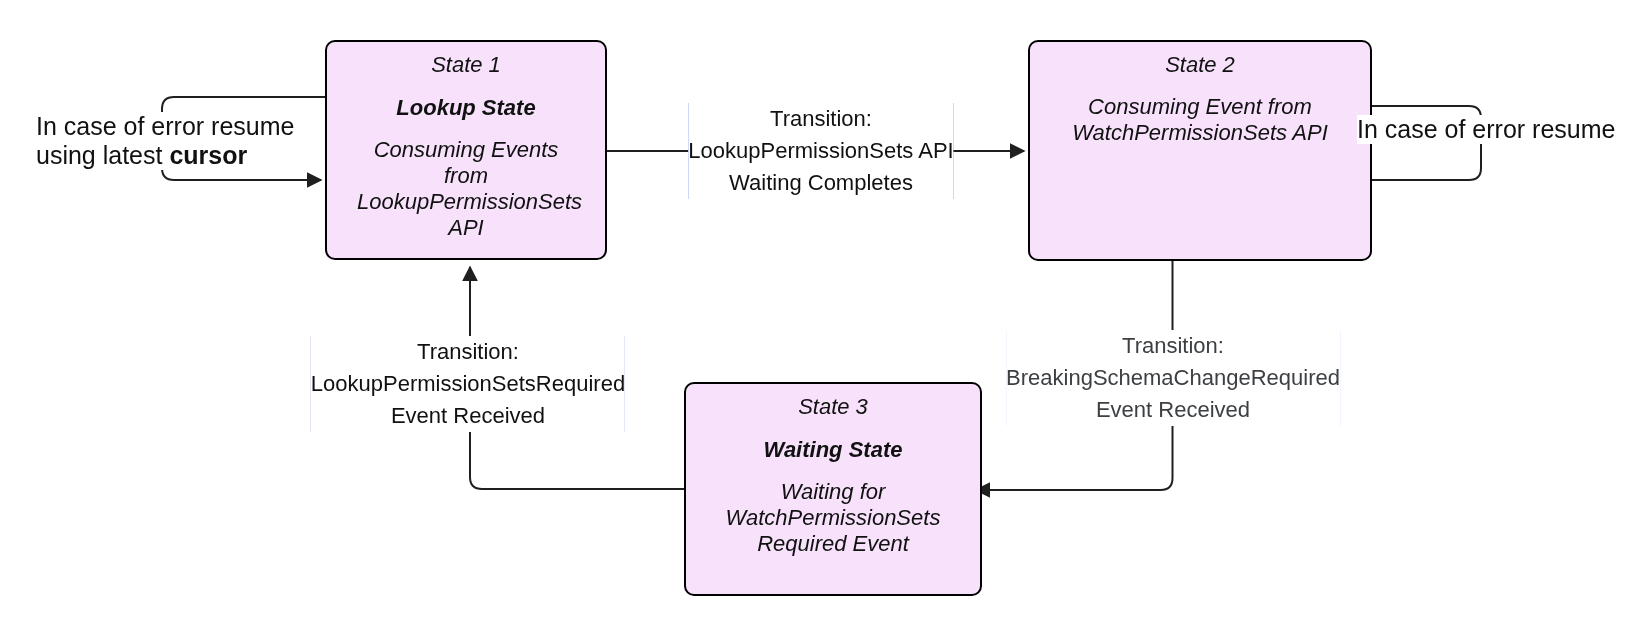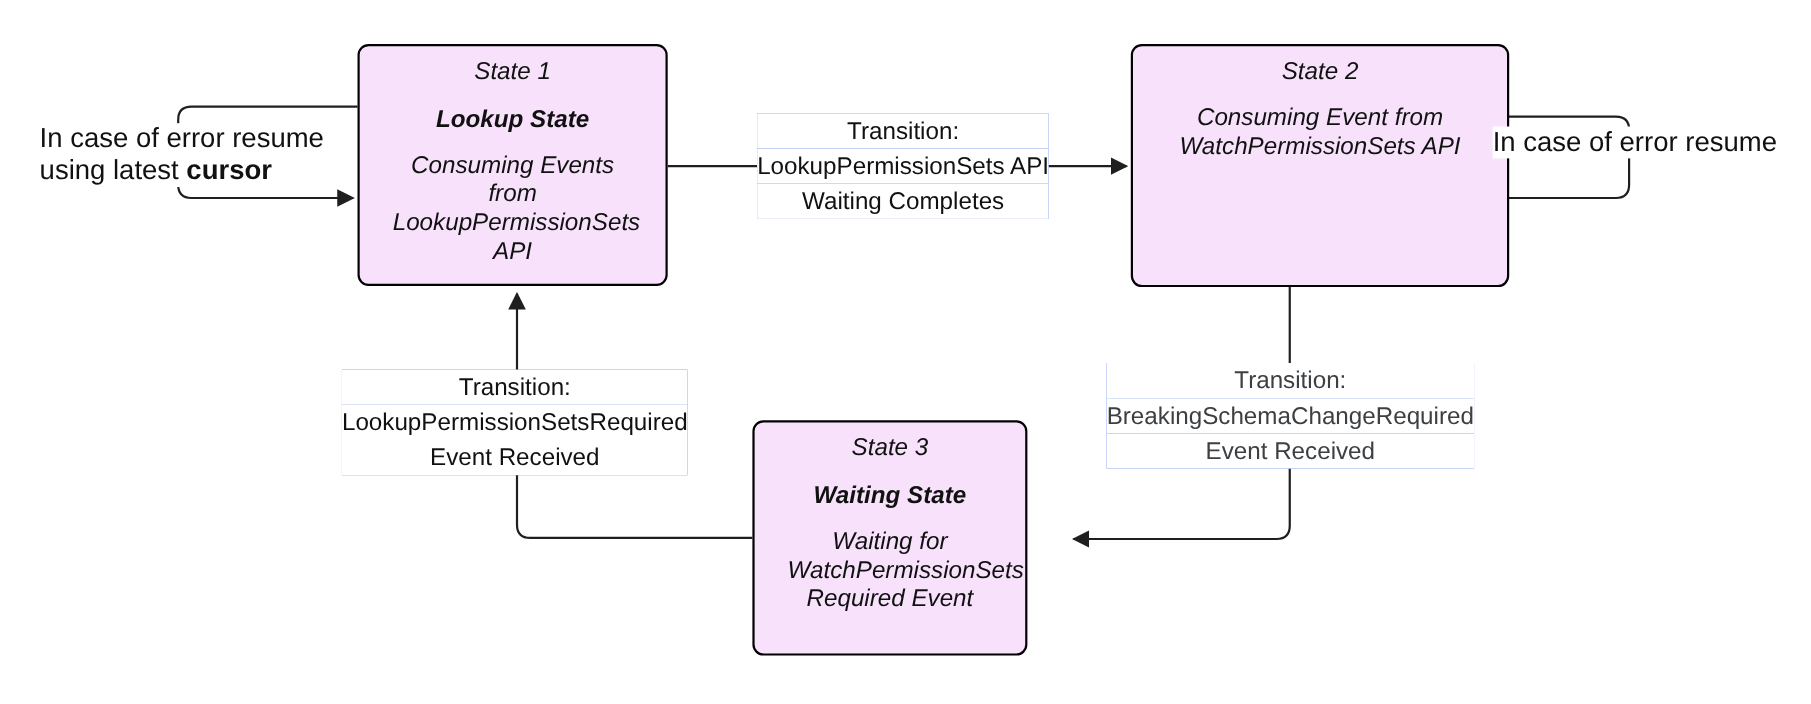--- a/index.html
+++ b/index.html
@@ -14,21 +14,21 @@
   .state{
     position:absolute;box-sizing:border-box;
     background:var(--state-fill,#f7e1fb);
     border:2px solid var(--state-border,#000);
     border-radius:10px;
     text-align:center;font-size:22px;font-style:italic;line-height:26px;
     padding-top:10px;z-index:2;
   }
   #state1{left:325px;top:40px;width:282px;height:220px;}
   #state2{left:1028px;top:40px;width:344px;height:221px;}
-  #state3{left:684px;top:382px;width:250px;height:214px;}
+  #state3{left:684px;top:382px;width:298px;height:214px;}
   .state-name{font-weight:700;margin-top:17px;}
   .state-desc{margin-top:16px;padding:0 30px;}
 
   .t-label{
     position:absolute;transform:translateX(-50%);
     text-align:center;font-size:22px;line-height:32px;
     background:#1d4ed8;white-space:nowrap;z-index:2;
   }
   .t-label .tl{display:block;background:#fff;}
   #t1{left:821px;top:103px;}

